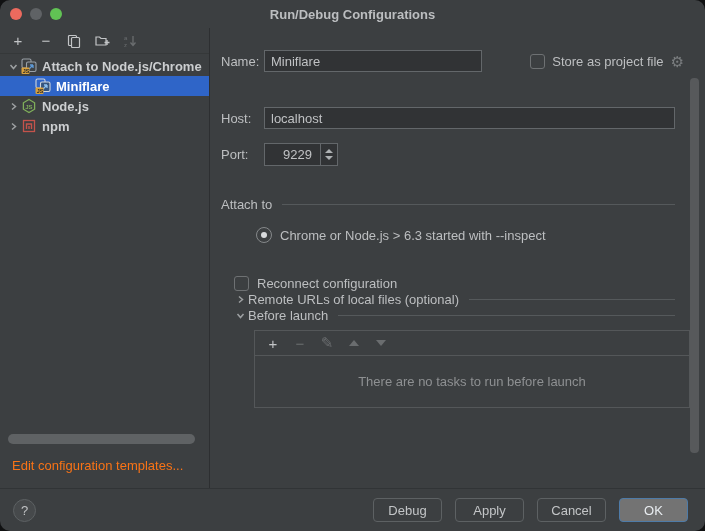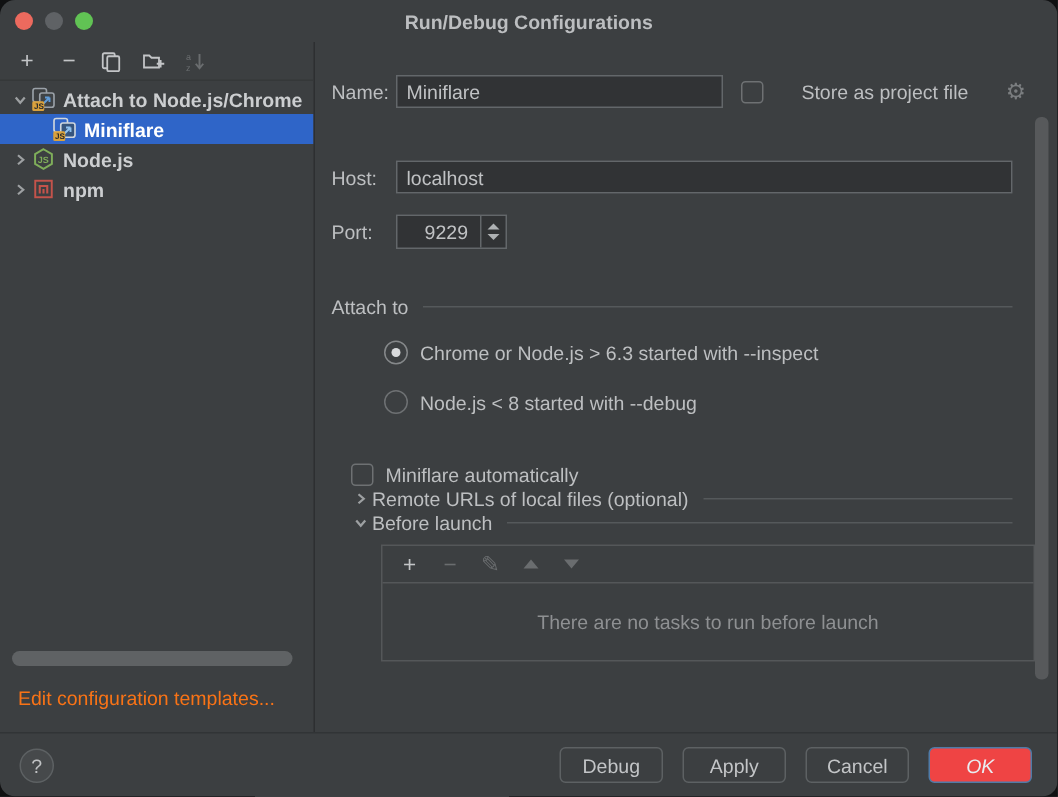--- a/index.html
+++ b/index.html
@@ -32,21 +32,21 @@
   .tmpl-link { position:absolute; left:12px; top:430px; color:#f97316; cursor:pointer; }
   
   .form { flex:1; position:relative; padding:22px 0 0 11px; overflow:hidden; }
   .row { display:flex; align-items:center; }
   .lbl { width:43px; flex:none; color:#bdbfc1; }
   .inp {
     background:#313335; border:1px solid #63676a; color:#c0c2c4; height:22px;
     font-family:"Liberation Sans", sans-serif; font-size:13px; padding:0 6px; outline:none;
   }
   .name-row .inp { width:218px; }
-  .store { display:flex; align-items:center; margin-left:auto; margin-right:21px; gap:25px; }
+  .store { display:flex; align-items:center; margin-left:auto; margin-right:21px; gap:7px; }
   .cbx { width:15px; height:15px; border:1px solid #6e7173; border-radius:3px; background:transparent; flex:none; }
   .gear { color:#7a7d7f; font-size:15px; line-height:1; }
   .host-row { margin-top:35px; }
   .host-row .inp { flex:1; margin-right:30px; }
   .port-row { margin-top:14px; }
   .portbox { display:flex; align-items:stretch; border:1px solid #63676a; background:#313335; height:23px; }
   .portnum { width:55px; text-align:right; padding-right:8px; display:flex; align-items:center; justify-content:flex-end; color:#c0c2c4; }
   .spin { width:17px; border-left:1px solid #63676a; display:flex; flex-direction:column; align-items:center; justify-content:center; gap:3px; }
   .tri-u { width:0; height:0; border-left:4px solid transparent; border-right:4px solid transparent; border-bottom:4px solid #aeb1b3; }
   .tri-d { width:0; height:0; border-left:4px solid transparent; border-right:4px solid transparent; border-top:4px solid #aeb1b3; }
@@ -66,21 +66,21 @@
   .up { width:0; height:0; border-left:5px solid transparent; border-right:5px solid transparent; border-bottom:6px solid #6a6d6f; }
   .dn { width:0; height:0; border-left:5px solid transparent; border-right:5px solid transparent; border-top:6px solid #6a6d6f; }
   .vscroll { position:absolute; right:6px; top:50px; width:9px; height:375px; border-radius:4px; background:#57595b; }
   
   .footer { height:43px; flex:none; border-top:1px solid #313436; display:flex; align-items:center; padding:0 17px 0 13px; }
   .help { width:23px; height:23px; border-radius:50%; background:#46494b; border:1px solid #5d6163; color:#c0c2c4;
           display:flex; align-items:center; justify-content:center; font-size:13px; }
   .btns { margin-left:auto; display:flex; gap:13px; }
   .btn { width:69px; height:24px; border-radius:4px; border:1px solid #5d6163; background:#3c3f41; color:#c3c5c7;
          display:flex; align-items:center; justify-content:center; font-size:13px; cursor:default; }
-  .btn.primary { background:#ef4444; border-color:#4e7ba8; color:#e9edf1;font-style:italic; }
+  .btn.primary { background:#737373; border-color:#4e7ba8; color:#e9edf1; }
   svg { display:block; }
 </style>
 </head>
 <body>
 
 <div class="window">
 
   <div class="titlebar">
     <div class="traffic">
       <div class="light red"></div>
@@ -215,28 +215,24 @@
 
       <div class="sep-row">
         <span>Attach to</span>
         <div class="sep-line"></div>
       </div>
 
       <div class="radio-row">
         <div class="radio on"></div>
         <span>Chrome or Node.js &gt; 6.3 started with --inspect</span>
       </div>
-      <div class="radio-row">
-        <div class="radio off"></div>
-        <span>Node.js &lt; 8 started with --debug</span>
-      </div>
 
       <div class="reconnect-row">
         <div class="cbx"></div>
-        <span>Miniflare automatically</span>
+        <span>Reconnect configuration</span>
       </div>
 
       <div class="fold-row" style="padding-left:11px;">
         <span class="chev">
           <svg width="9" height="9" viewBox="0 0 9 9">
               <path d="M3 1.5 L6.5 4.5 L3 7.5" fill="none" stroke="#9da0a2" stroke-width="1.5"></path>
             </svg>
         </span>
         <span>Remote URLs of local files (optional)</span>
         <div class="fold-line"></div>

